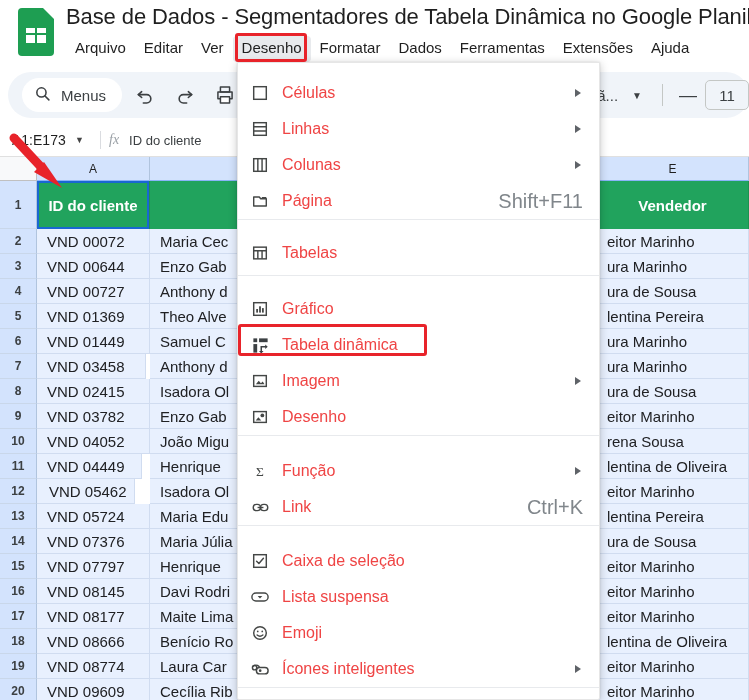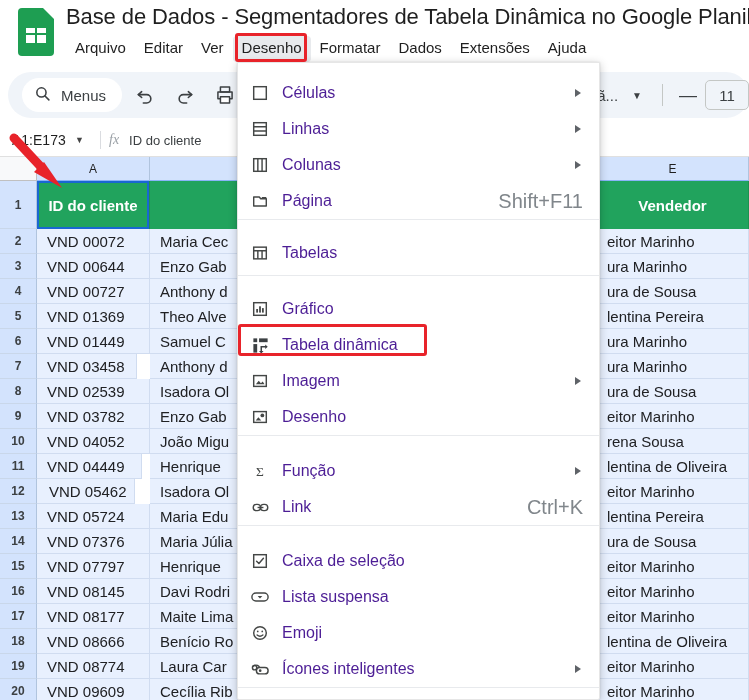--- a/index.html
+++ b/index.html
@@ -143,21 +143,21 @@
     overflow:hidden;
   }
   .mrow {
     position:absolute; left:0; width:363px; height:36px;
     display:flex; align-items:center;
   }
   .mrow .mico {
     width:44px; display:flex; align-items:center; justify-content:center;
     color:#444746;
   }
-  .mrow .mlabel { font-size:16px; color:#4c1d95; white-space:nowrap; }
+  .mrow .mlabel { font-size:16px; color:#ef4444; white-space:nowrap; }
   .mrow .maccel {
     position:absolute; right:18px; font-size:20px; color:#80868b; white-space:nowrap;
   }
   .mrow .marrow {
     position:absolute; right:20px; width:0; height:0;
     border-left:6px solid #5f6368;
     border-top:4px solid transparent; border-bottom:4px solid transparent;
   }
   .msep { position:absolute; left:0; width:363px; height:1px; background:#e8eaed; }
   .pivot-highlight {
@@ -180,20 +180,21 @@
     </div>
     <div class="doc-title">Base de Dados - Segmentadores de Tabela Dinâmica no Google Planilhas</div>
 
     <div class="menubar">
       <div class="menu-item">Arquivo</div>
       <div class="menu-item">Editar</div>
       <div class="menu-item">Ver</div>
       <div class="menu-item active">Desenho</div>
       <div class="menu-item">Formatar</div>
       <div class="menu-item">Dados</div>
+      <div class="menu-item">Ferramentas</div>
       <div class="menu-item">Extensões</div>
       <div class="menu-item">Ajuda</div>
     </div>
   </div>
 
   <div class="toolbar">
     <div class="toolbar-inner">
       <div class="tb-search">
         <span>
           <svg width="17" height="17" viewBox="0 0 24 24" fill="none" stroke="#3c4043" stroke-width="2.2">
@@ -268,25 +269,25 @@
         <div class="cell" style="left: 597px; width: 152px; top: 122px; height: 25px;">ura de Sousa</div>
         <div class="rowhdr" style="top: 147px; height: 25px;">5</div>
         <div class="cell" style="left: 37px; width: 113px; top: 147px; height: 25px;">VND 01369</div>
         <div class="cell" style="left: 150px; width: 447px; top: 147px; height: 25px;">Theo Alve</div>
         <div class="cell" style="left: 597px; width: 152px; top: 147px; height: 25px;">lentina Pereira</div>
         <div class="rowhdr" style="top: 172px; height: 25px;">6</div>
         <div class="cell" style="left: 37px; width: 113px; top: 172px; height: 25px;">VND 01449</div>
         <div class="cell" style="left: 150px; width: 447px; top: 172px; height: 25px;">Samuel C</div>
         <div class="cell" style="left: 597px; width: 152px; top: 172px; height: 25px;">ura Marinho</div>
         <div class="rowhdr" style="top: 197px; height: 25px;">7</div>
-        <div class="cell" style="left: 37px; width: 100px; top: 197px; height: 25px;">VND 03458</div>
+        <div class="cell" style="left: 37px; width: 109px; top: 197px; height: 25px;">VND 03458</div>
         <div class="cell" style="left: 150px; width: 447px; top: 197px; height: 25px;">Anthony d</div>
         <div class="cell" style="left: 597px; width: 152px; top: 197px; height: 25px;">ura Marinho</div>
         <div class="rowhdr" style="top: 222px; height: 25px;">8</div>
-        <div class="cell" style="left: 37px; width: 113px; top: 222px; height: 25px;">VND 02539</div>
+        <div class="cell" style="left: 37px; width: 113px; top: 222px; height: 25px;">VND 02415</div>
         <div class="cell" style="left: 150px; width: 447px; top: 222px; height: 25px;">Isadora Ol</div>
         <div class="cell" style="left: 597px; width: 152px; top: 222px; height: 25px;">ura de Sousa</div>
         <div class="rowhdr" style="top: 247px; height: 25px;">9</div>
         <div class="cell" style="left: 37px; width: 113px; top: 247px; height: 25px;">VND 03782</div>
         <div class="cell" style="left: 150px; width: 447px; top: 247px; height: 25px;">Enzo Gab</div>
         <div class="cell" style="left: 597px; width: 152px; top: 247px; height: 25px;">eitor Marinho</div>
         <div class="rowhdr" style="top: 272px; height: 25px;">10</div>
         <div class="cell" style="left: 37px; width: 113px; top: 272px; height: 25px;">VND 04052</div>
         <div class="cell" style="left: 150px; width: 447px; top: 272px; height: 25px;">João Migu</div>
         <div class="cell" style="left: 597px; width: 152px; top: 272px; height: 25px;">rena Sousa</div>

